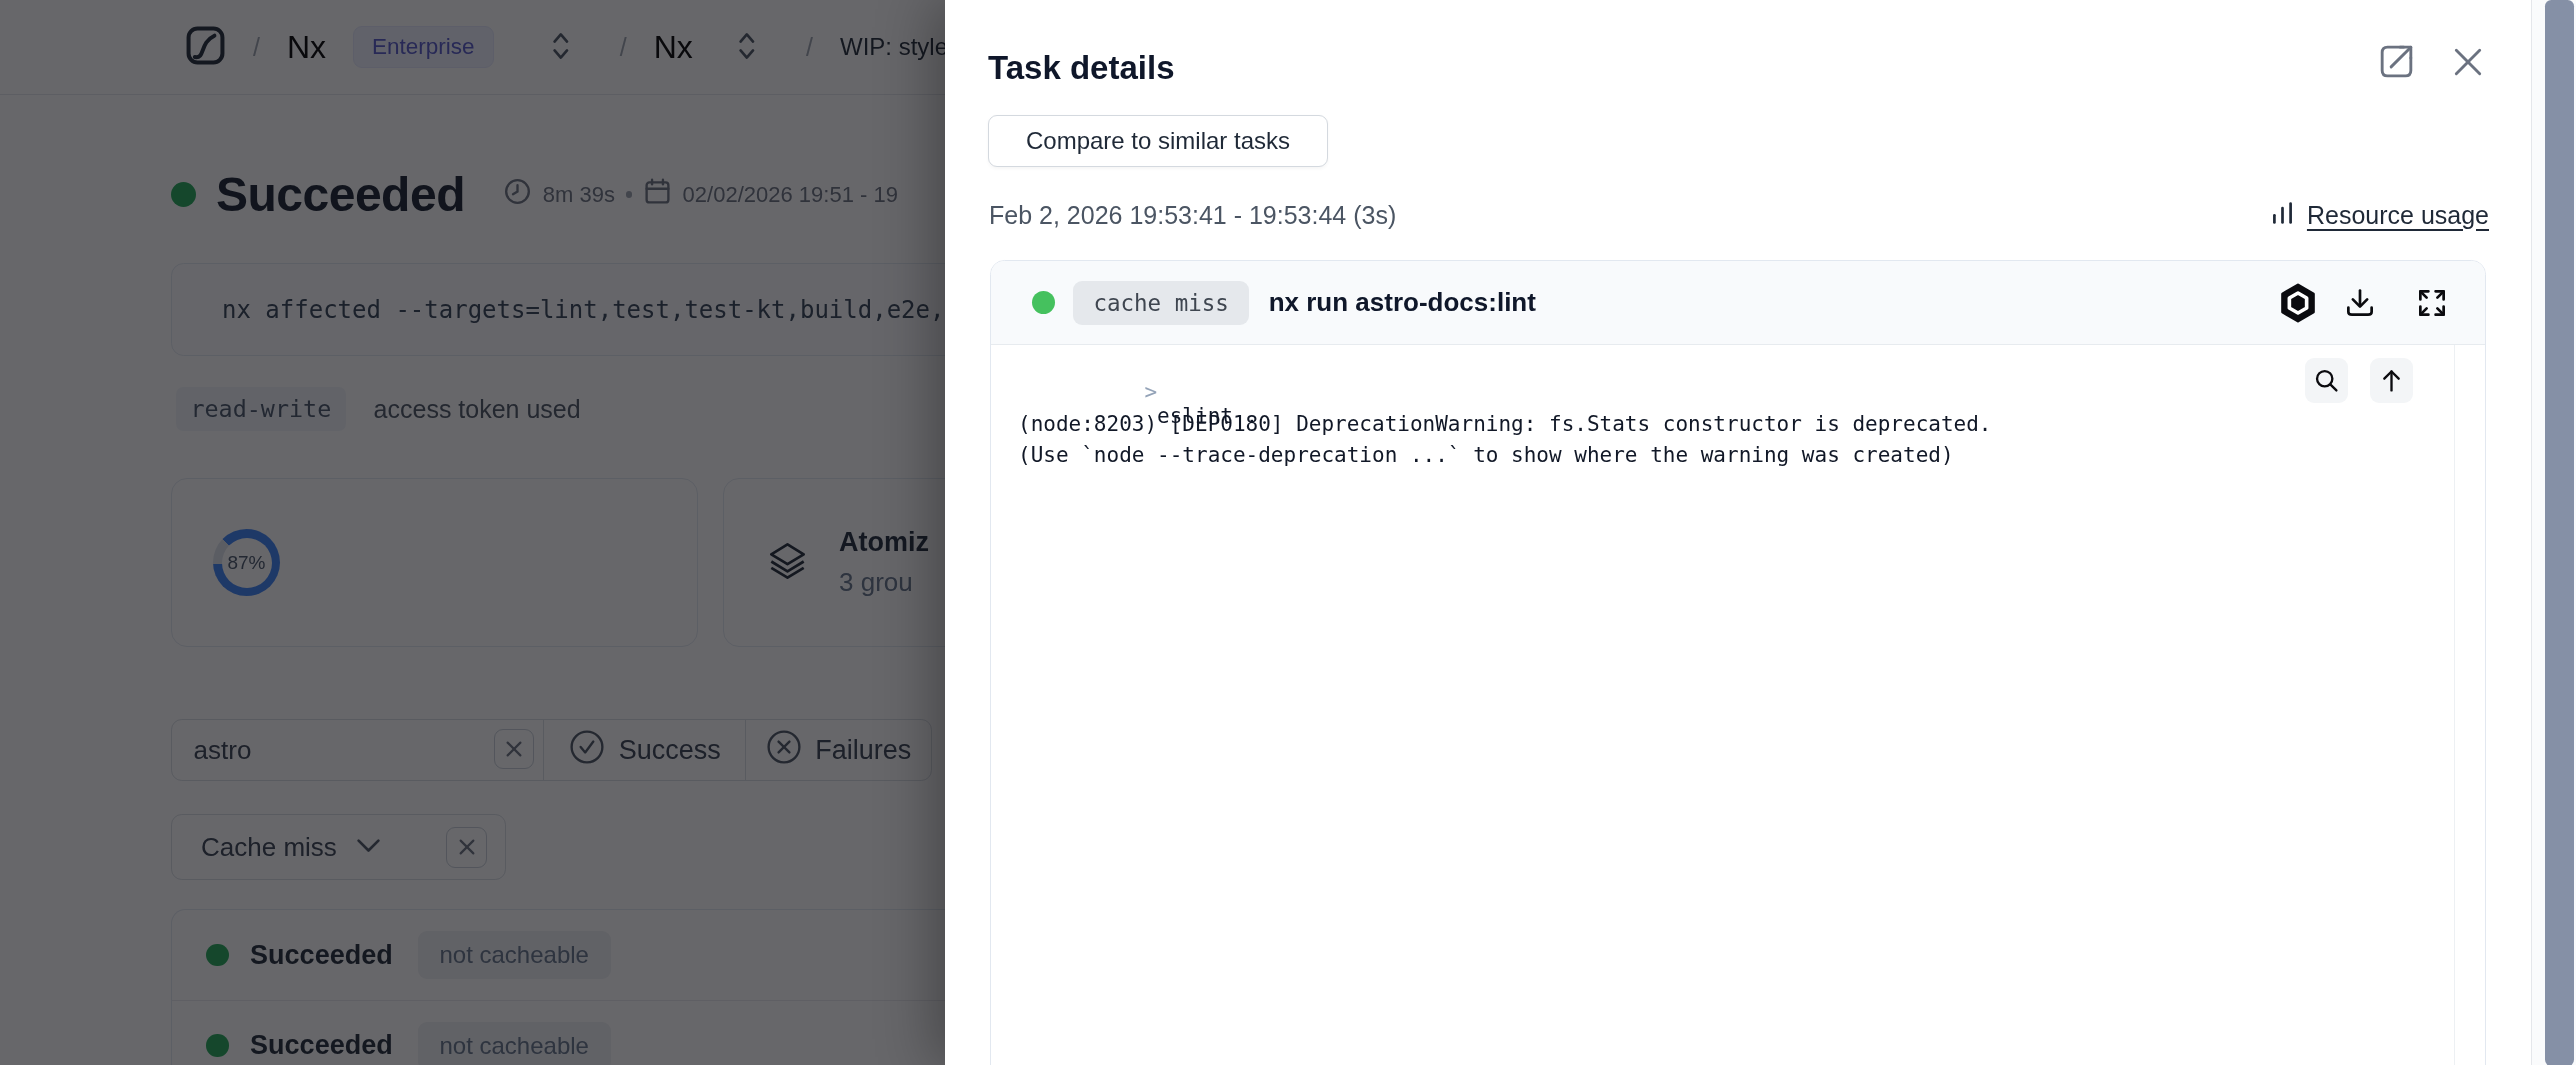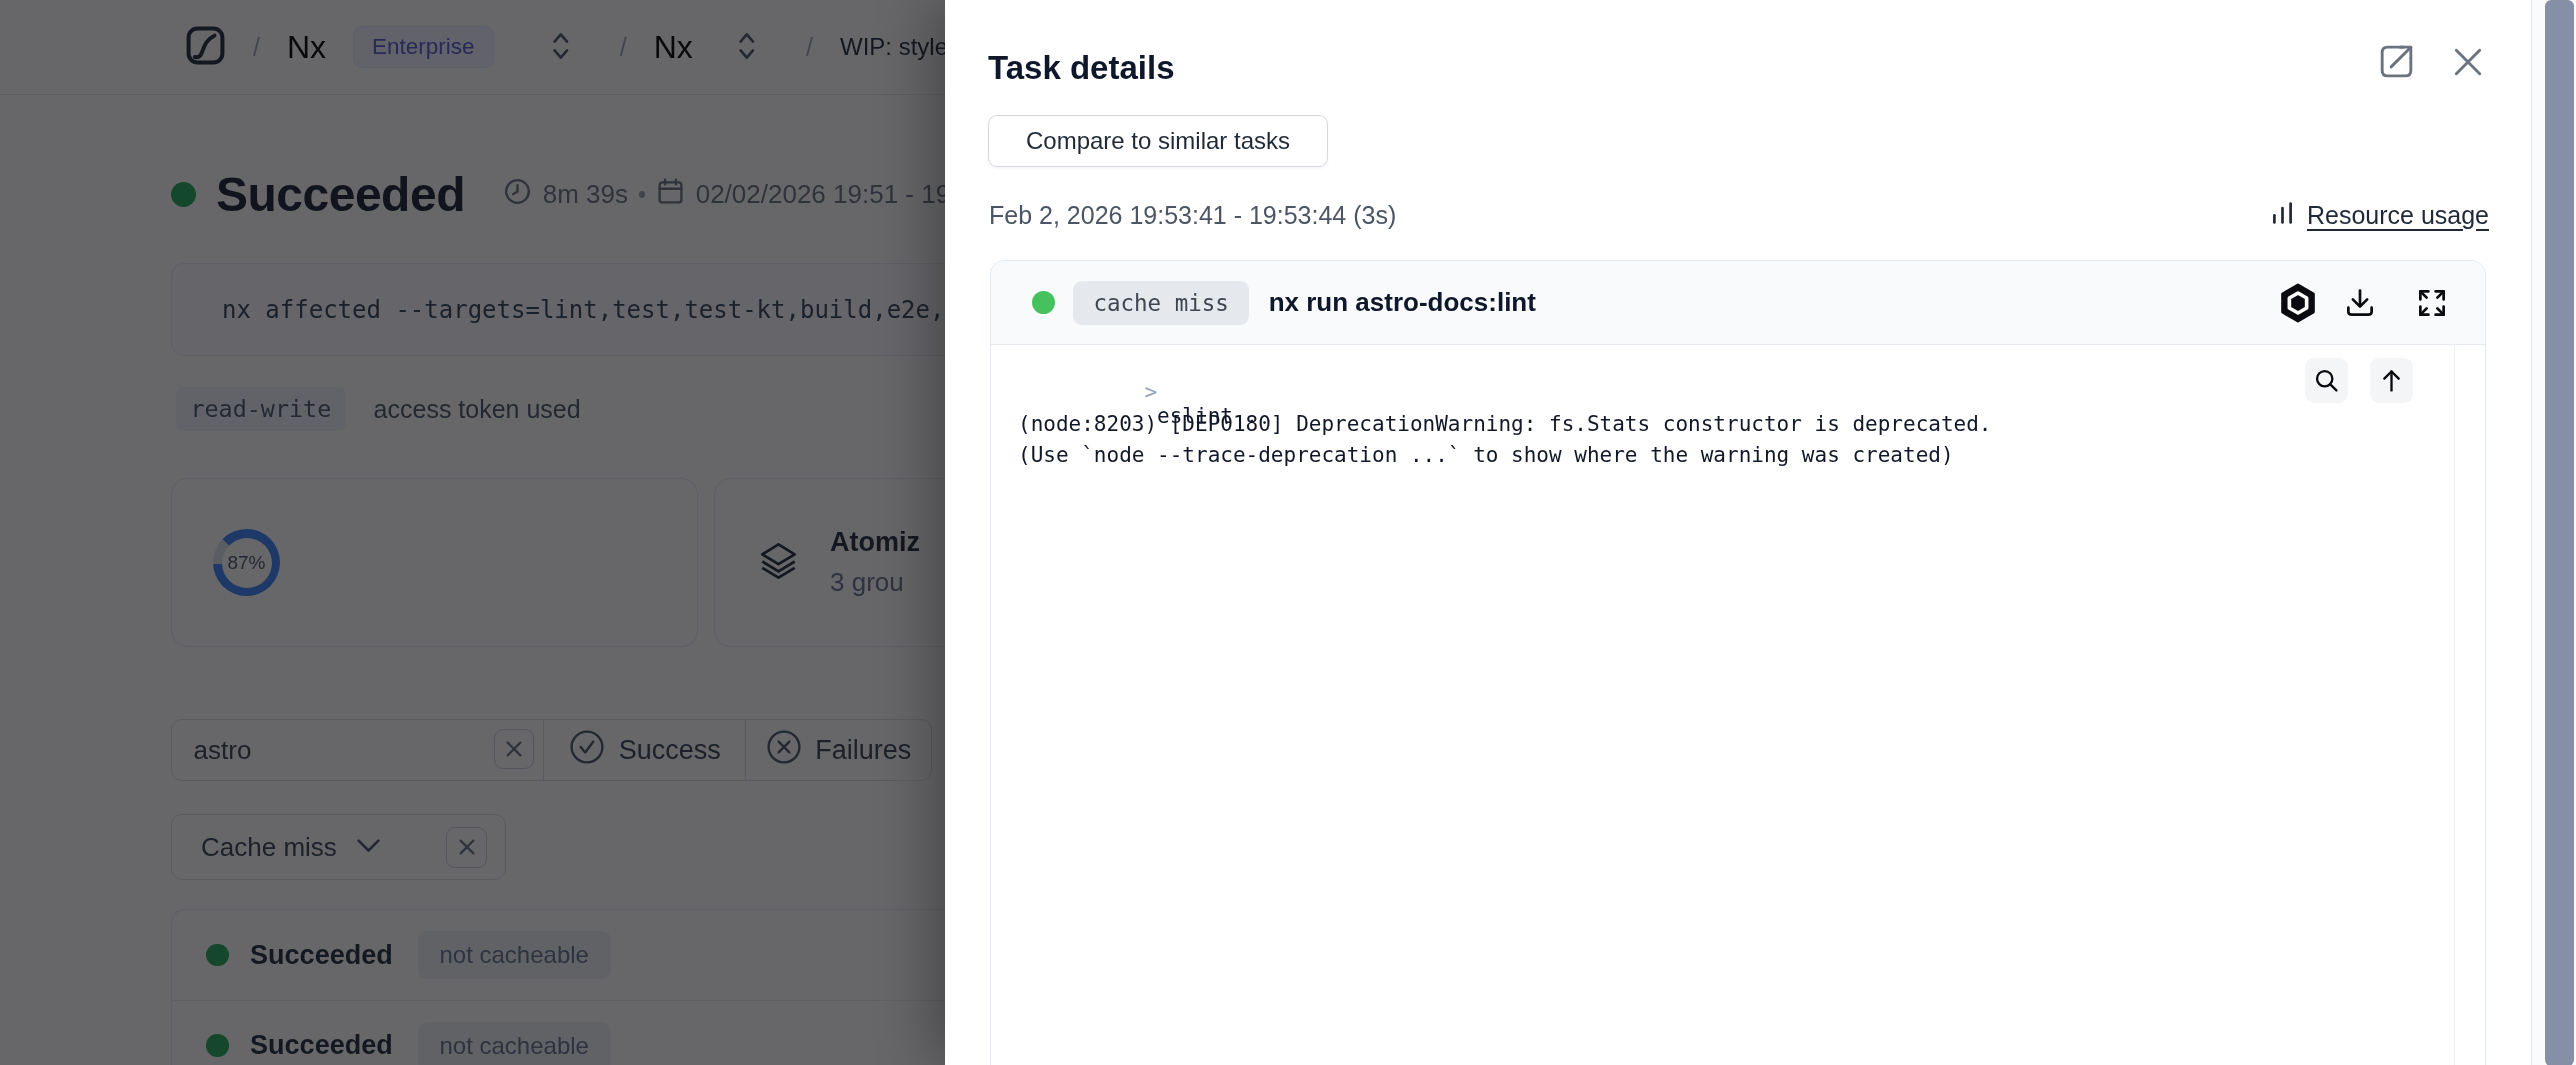--- a/index.html
+++ b/index.html
@@ -16,36 +16,36 @@
   .crumb-sep { font-size:25px; color:#9ca3af; }
   .crumb-text { font-size:32px; color:#000000; font-weight:500; }
   .plan-badge { font-size:22.5px; color:#5458c8; background:#eef2ff; border:1.8px solid #e3e6fb;
     padding:7.2px 18px; border-radius:9px; }
   .run-title { font-size:24px; color:#1f2937; white-space:nowrap; }
 
   .status-row { position:absolute; left:171px; top:167px; display:flex; align-items:center; }
   .dot { border-radius:50%; background:#22a958; flex:none; }
   .status-dot-big { width:25px; height:25px; margin-right:20px; }
   .status-heading { font-size:48px; font-weight:650; color:#16202e; letter-spacing:-0.5px; }
-  .meta { display:flex; align-items:center; gap:10.8px; color:#6b7280; font-size:26px; }
+  .meta { display:flex; align-items:center; gap:10.8px; color:#6b7280; font-size:22px; }
   .meta svg { flex:none; }
   .meta-sep { width:6.3px; height:6.3px; border-radius:50%; background:#9ca3af; margin:0 10.8px; }
 
   .command-box { position:absolute; left:171px; top:263px; width:1584px; height:93px;
     border:1.8px solid #e2e8f0; border-radius:12.6px; background:#fcfdfe; display:flex;
     align-items:center; padding-left:50px; overflow:hidden; }
   .command-text { font-family:"DejaVu Sans Mono", monospace; font-size:24px; color:#334155;
     white-space:nowrap; }
 
   .token-row { position:absolute; left:176px; top:387px; display:flex; align-items:center; gap:28px; }
   .token-badge { font-family:"DejaVu Sans Mono", monospace; font-size:23.4px; color:#475569;
     background:#f1f5f9; border-radius:7.2px; padding:8px 14.4px; }
   .token-label { font-size:25px; color:#4b5563; }
 
-  .cards { position:absolute; left:171px; top:478px; display:flex; gap:16px; }
+  .cards { position:absolute; left:171px; top:478px; display:flex; gap:25px; }
   .card { height:169px; border:1.8px solid #e2e8f0; border-radius:16px; background:#fff;
     display:flex; align-items:center; padding-left:41px; gap:29px; overflow:hidden; }
   .card1 { width:527px; } .card2 { width:576px; }
   .donut { width:67px; height:67px; border-radius:50%; flex:none;
     background:conic-gradient(from -46deg, #3b82f6 0deg 313deg, #dde3ec 313deg 360deg);
     display:flex; align-items:center; justify-content:center; }
   .donut-hole { width:50px; height:50px; border-radius:50%; background:#fff; display:flex;
     align-items:center; justify-content:center; font-size:19px; color:#475569; }
   .card-title { font-size:27px; font-weight:600; color:#1e293b; margin-bottom:9px; white-space:nowrap; }
   .card-desc { font-size:26px; color:#64748b; white-space:nowrap; }

